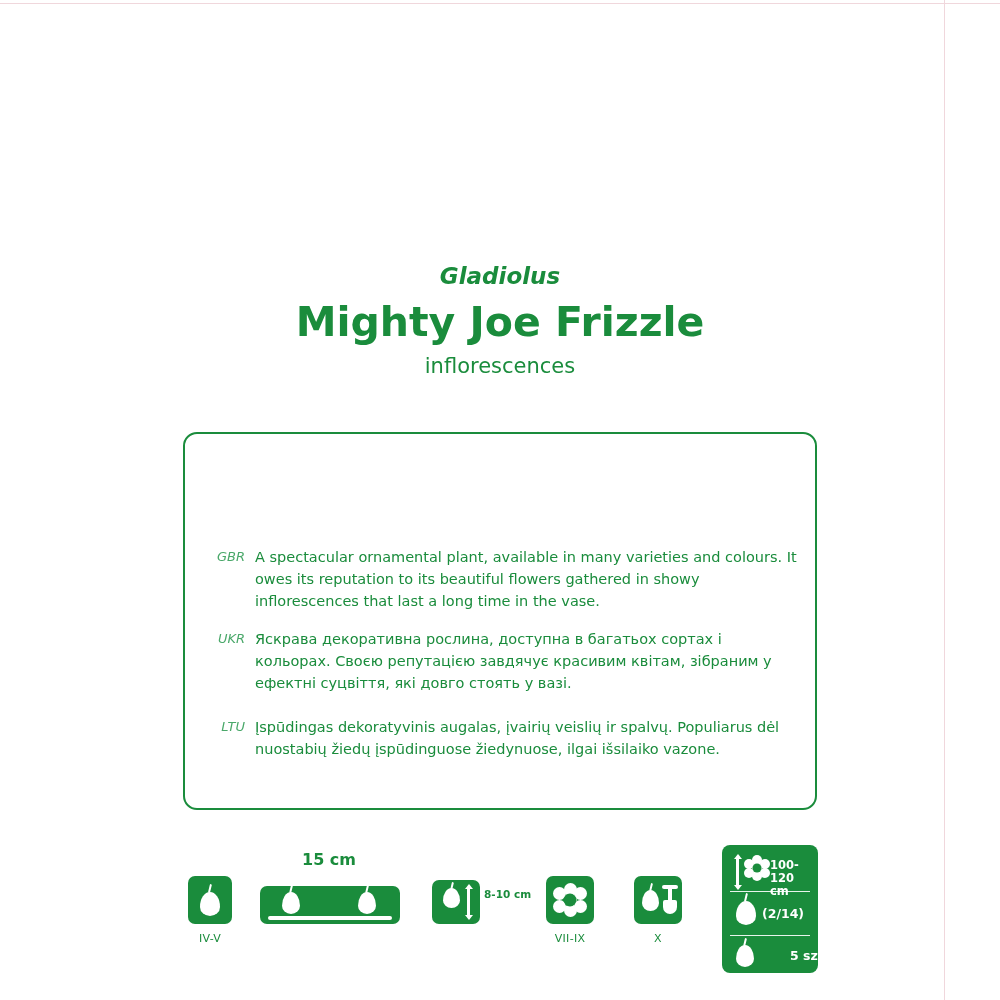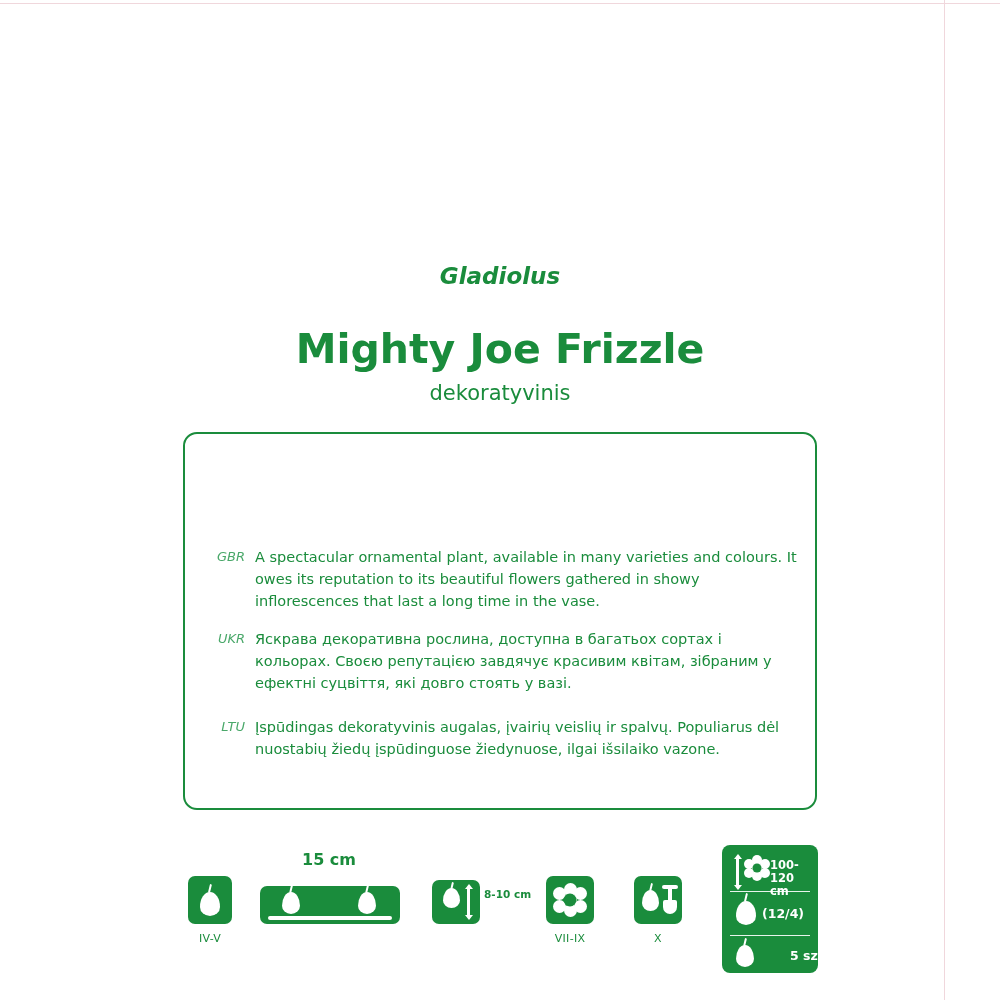--- a/index.html
+++ b/index.html
@@ -56,21 +56,21 @@
     font-size: 23px;
     font-style: italic;
     font-weight: bold;
     margin-top: 6px;
     line-height: 1.1;
   }
   .cultivar {
     color: #1a8c3c;
     font-size: 41px;
     font-weight: bold;
-    margin-top: 38px;
+    margin-top: 11px;
     line-height: 1.1;
   }
   .subtitle {
     color: #1a8c3c;
     font-size: 21px;
     margin-top: 10px;
     line-height: 1.1;
   }
 
   .desc-box {
@@ -286,21 +286,21 @@
 <body>
 
 <div class="page">
 
   <div class="trim-v" style="left:944px;"></div>
   <div class="trim-h" style="top:3px;"></div>
 
   <div class="title-block">
     <div class="genus-lat">Gladiolus</div>
     <div class="cultivar">Mighty Joe Frizzle</div>
-    <div class="subtitle">dekoratyvinis</div>
+    <div class="subtitle">inflorescences</div>
   </div>
 
   <div class="desc-box">
 
     <div class="lang-row row-ukr">
       <div class="lang-code">UKR</div>
       <div class="lang-text">Яскрава декоративна рослина, доступна в багатьох сортах і кольорах. Своєю репутацією завдячує красивим квітам, зібраним у ефектні суцвіття, які довго стоять у вазі.</div>
     </div>
 
     <div class="lang-row row-gbr">
@@ -370,21 +370,21 @@
       <div class="petal" style="width:10px;height:10px;left:-2px; top:11px;"></div>
       <div class="petal" style="width:10px;height:10px;left:-2px; top:2px;"></div>
       <div class="petal" style="width:10px;height:10px;left:6px; top:6px;"></div>
       <div class="core" style="width:9px;height:9px;"></div>
     </div>
     <div class="rtext" style="left:48px; top:14px; width:46px;">100-120 cm</div>
 
     <div class="sep" style="left:8px; top:46px; width:80px;"></div>
 
     <div class="bulb" style="left:14px; top:56px; width:20px; height:24px;"></div>
-    <div class="rtext big" style="left:40px; top:62px; width:56px;">(12/4)</div>
+    <div class="rtext big" style="left:40px; top:62px; width:56px;">(2/14)</div>
 
     <div class="sep" style="left:8px; top:90px; width:80px;"></div>
 
     <div class="bulb" style="left:14px; top:100px; width:18px; height:22px;"></div>
     <div class="rtext big" style="left:32px; top:104px; width:56px;margin-left:36px;">5 szt.</div>
 
   </div>
 
 </div>
 

